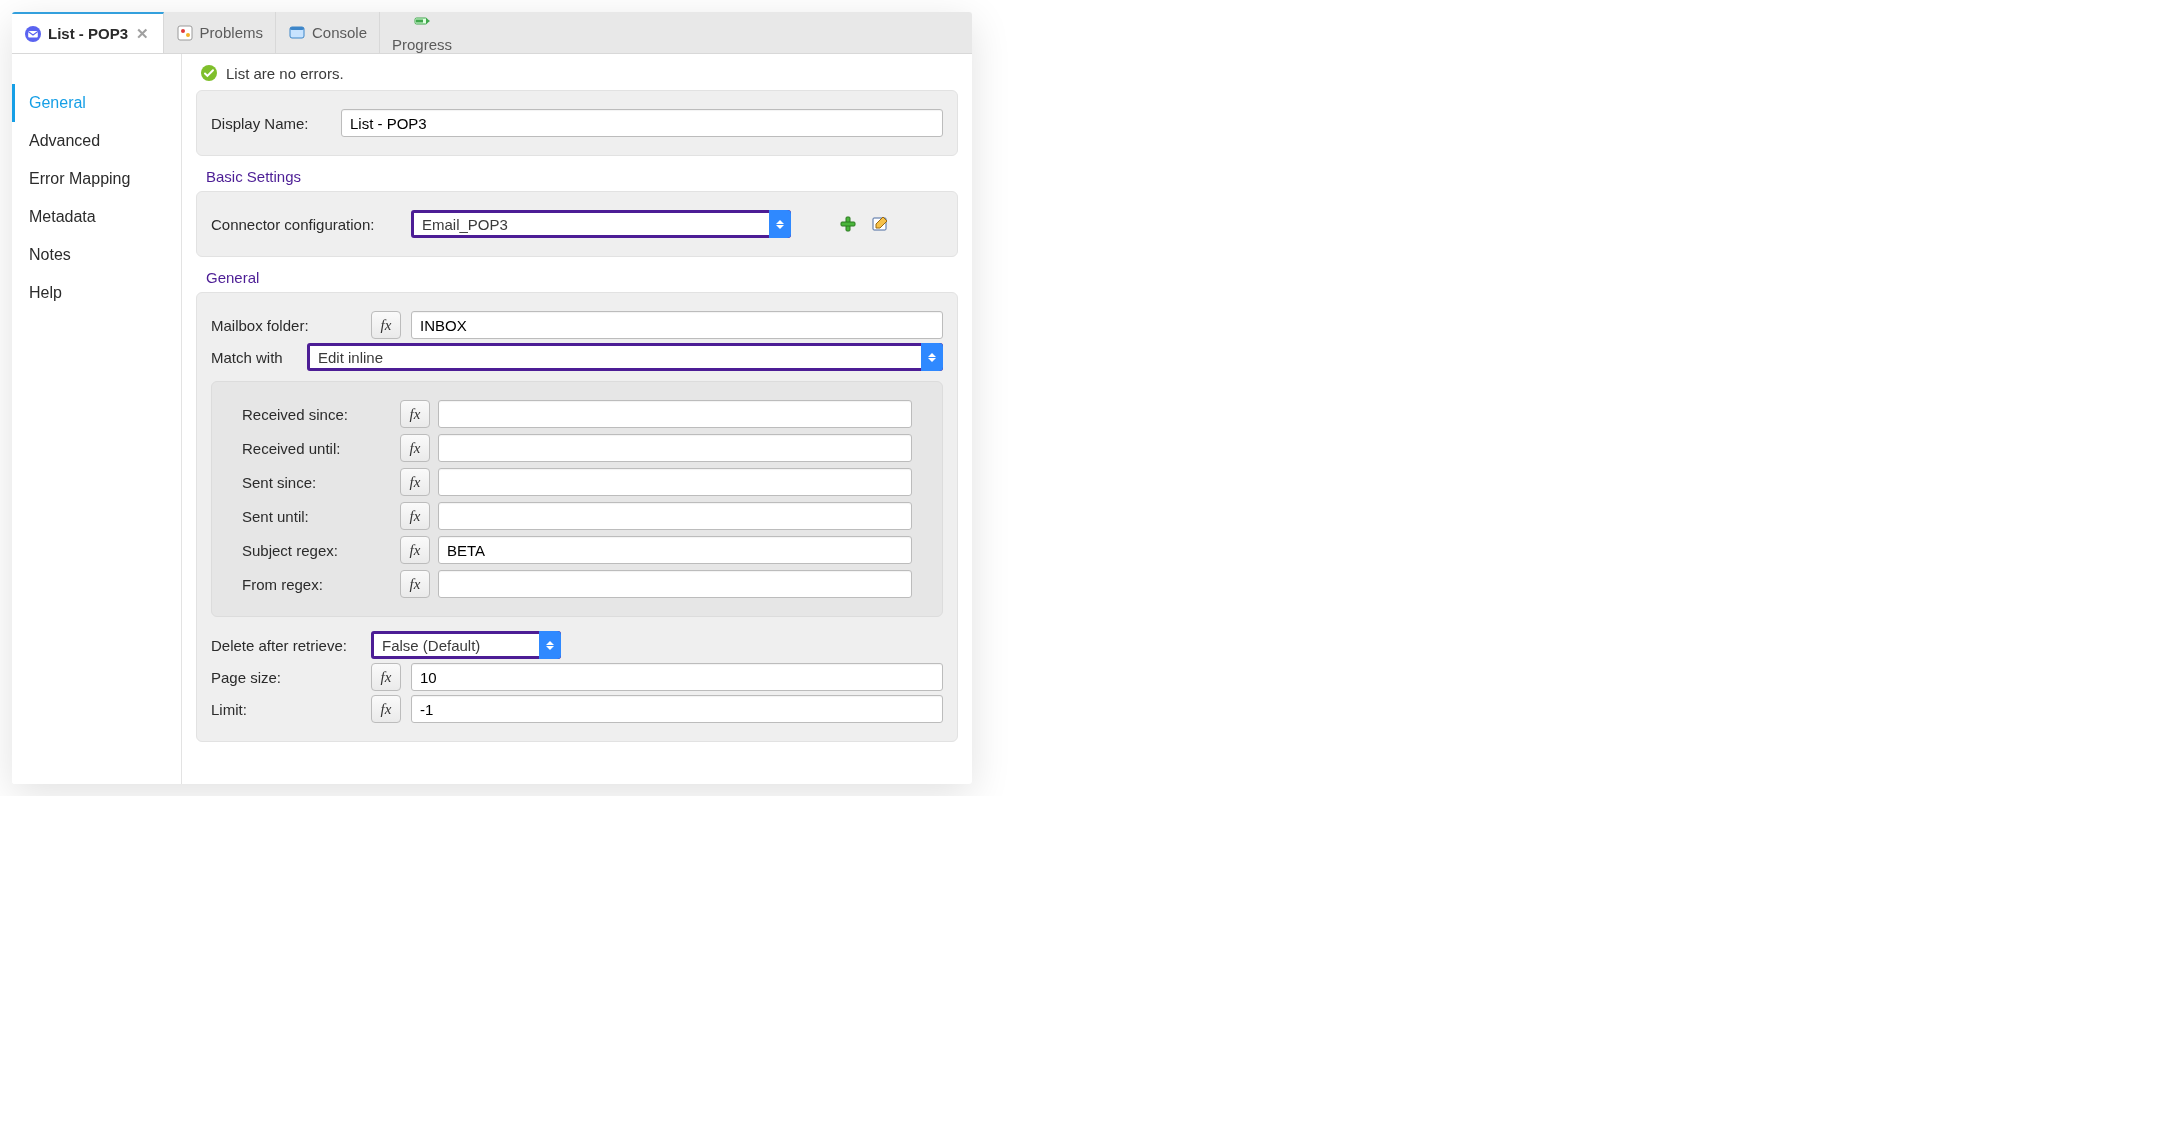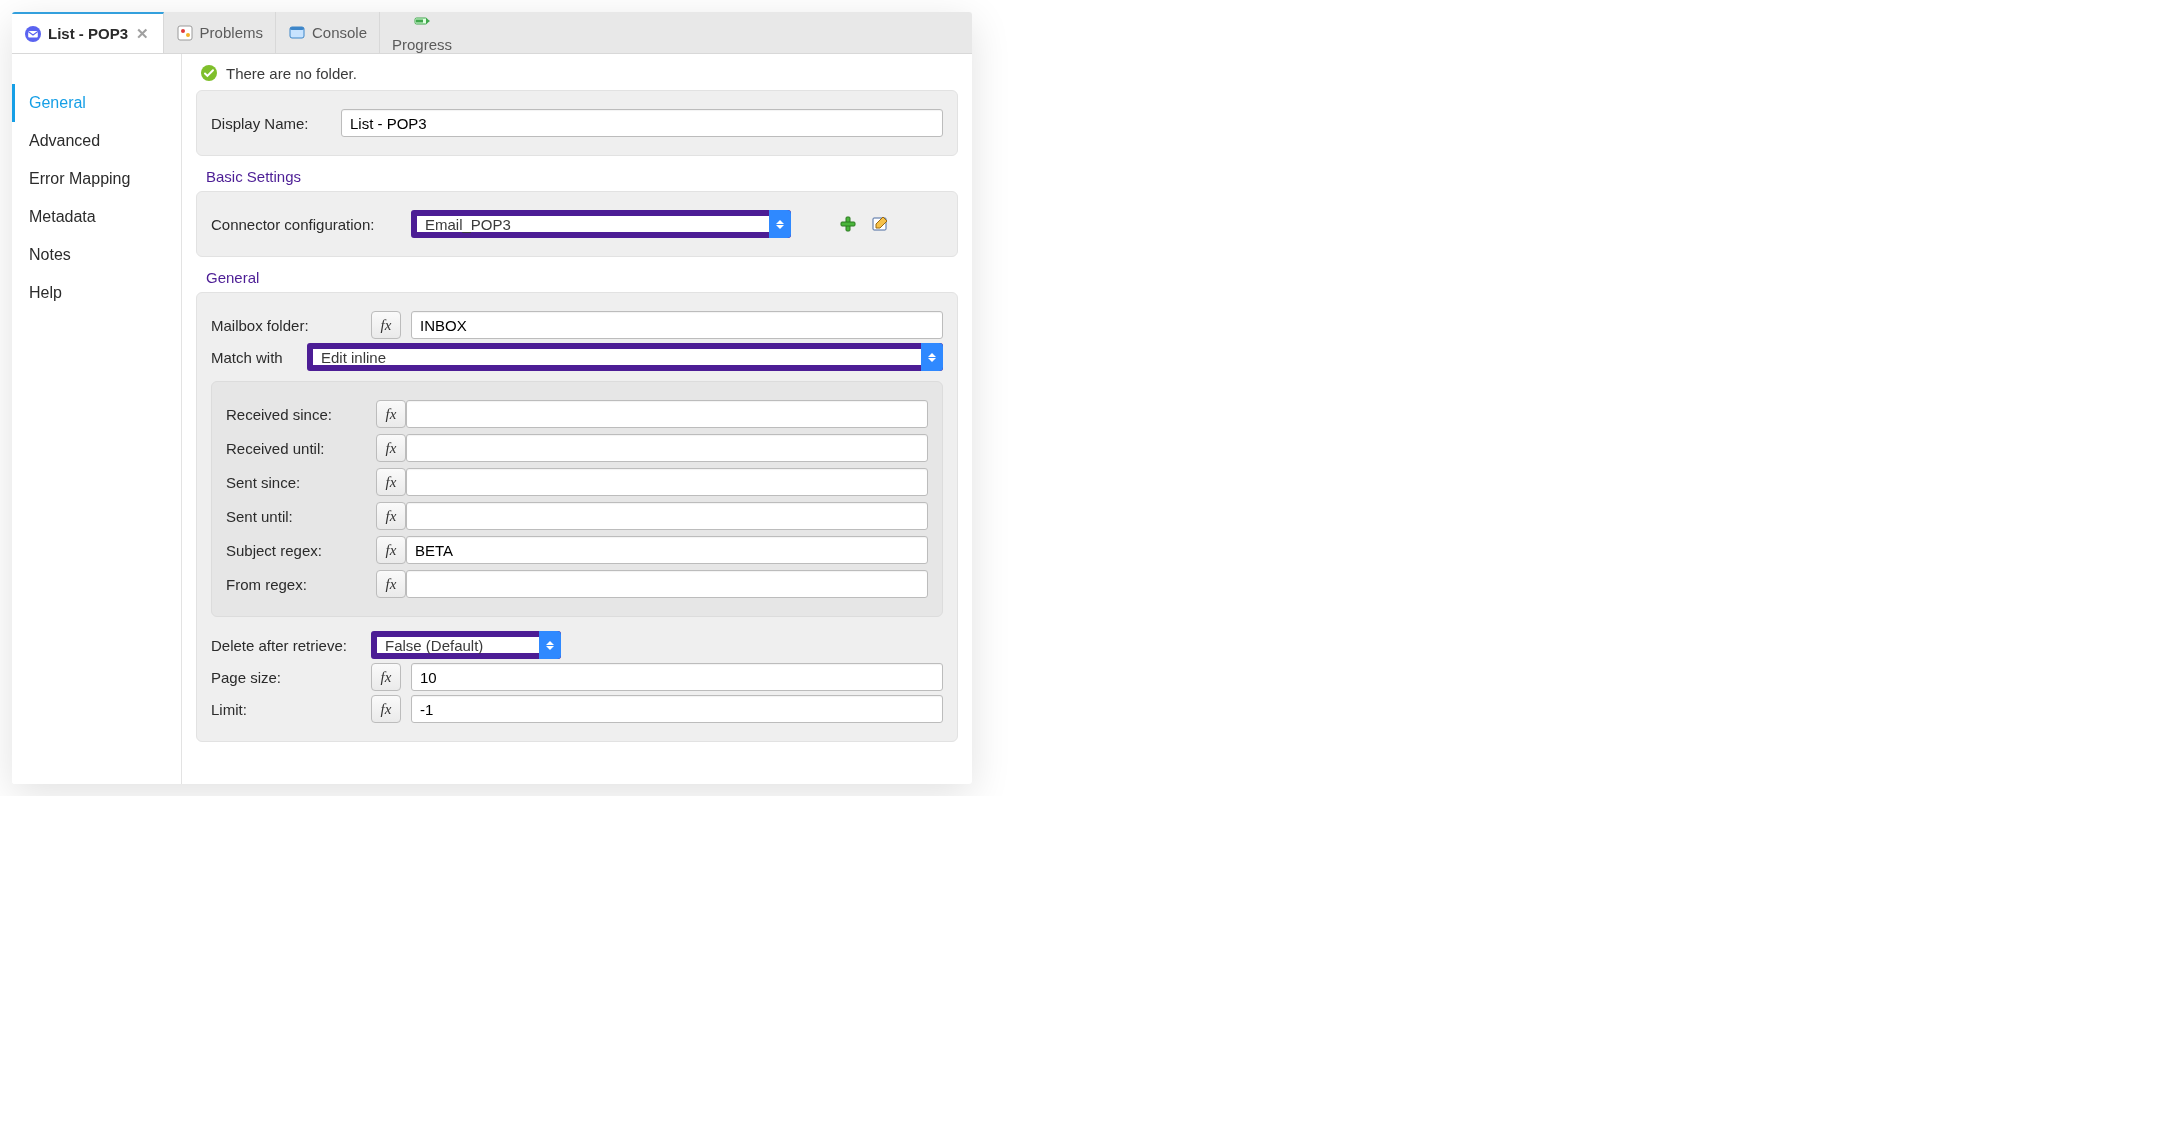--- a/index.html
+++ b/index.html
@@ -29,36 +29,36 @@
 
     .panel { background: #efefef; border: 1px solid #e2e2e2; border-radius: 6px; padding: 14px 14px; margin-bottom: 12px; }
     .section-title { margin: 6px 0 6px 10px; font-size: 15px; color: #4c1d95; }
 
     .row { display: flex; align-items: center; gap: 10px; margin: 4px 0; }
     .row .lbl { width: 160px; color: #2b2b2b; }
     .row .lbl.sm { width: 120px; }
     .text-input { flex: 1; height: 28px; border: 1px solid #bcbcbc; border-radius: 3px; padding: 2px 8px; font-size: 15px; background: #fff; box-shadow: inset 0 1px 1px rgba(0,0,0,0.05); }
 
     .select-wrap { flex: 1; display: flex; align-items: center; position: relative; }
-    .select-box { flex: 1; height: 28px; border: 6px solid #4c1d95; border-radius: 3px; background: #fff; display: flex; align-items: center; padding: 0 8px; }
+    .select-box { flex: 1; height: 28px; border: 3px solid #4c1d95; border-radius: 3px; background: #fff; display: flex; align-items: center; padding: 0 8px; }
     .select-caret { position: absolute; right: 0; top: 0; height: 100%; width: 22px; background: #2f89ff; border-radius: 0 4px 4px 0; display: flex; flex-direction: column; align-items: center; justify-content: center; gap: 1px; }
     .select-caret::before, .select-caret::after { content: ""; width: 0; height: 0; border-left: 4px solid transparent; border-right: 4px solid transparent; }
     .select-caret::before { border-bottom: 4px solid #fff; }
     .select-caret::after  { border-top: 4px solid #fff; }
 
     .select-short { width: 190px; display: flex; align-items: center; position: relative; }
     .select-short .select-box { width: 100%; }
 
     .icon-btn { width: 22px; height: 22px; display: inline-flex; align-items: center; justify-content: center; cursor: pointer; }
 
     .fx-btn { width: 30px; height: 28px; border: 1px solid #bcbcbc; border-radius: 4px; background: linear-gradient(#fafafa,#eaeaea); display: flex; align-items: center; justify-content: center; font-style: italic; font-family: "Times New Roman", serif; font-size: 15px; color: #333; cursor: pointer; flex: 0 0 30px; }
 
     .nested-panel { background: #e6e6e6; border: 1px solid #dcdcdc; border-radius: 6px; padding: 12px 14px; margin-top: 10px; }
     .nested-panel .row .lbl { width: 130px; font-weight: 500; color: #2b2b2b; }
-    .nested-panel .row { gap: 0; margin: 6px 0; }
+    .nested-panel .row { gap: 8px; margin: 6px 16px; }
 
     .gen-panel .row .lbl { width: 150px; }
   </style>
 </head>
 <body>
 
 <div class="app">
 
   <div class="tabbar">
     <div class="tab active">
@@ -116,21 +116,21 @@
 
     <div class="main">
 
       <div class="status-row">
         <span class="status-icon">
           <svg viewBox="0 0 18 18" width="18" height="18">
               <circle cx="9" cy="9" r="8" fill="#7fbf2b"></circle>
               <path d="M5 9.5 l2.4 2.4 L13 6.2" stroke="#fff" stroke-width="2" fill="none" stroke-linecap="round"></path>
             </svg>
         </span>
-        <span>There are no folder.</span>
+        <span>List are no errors.</span>
       </div>
 
       <div class="panel">
         <div class="row">
           <span class="lbl sm">Display Name:</span>
           <input class="text-input" value="List - POP3" style="">
         </div>
       </div>
 
       <div class="section-title">Basic Settings</div>

